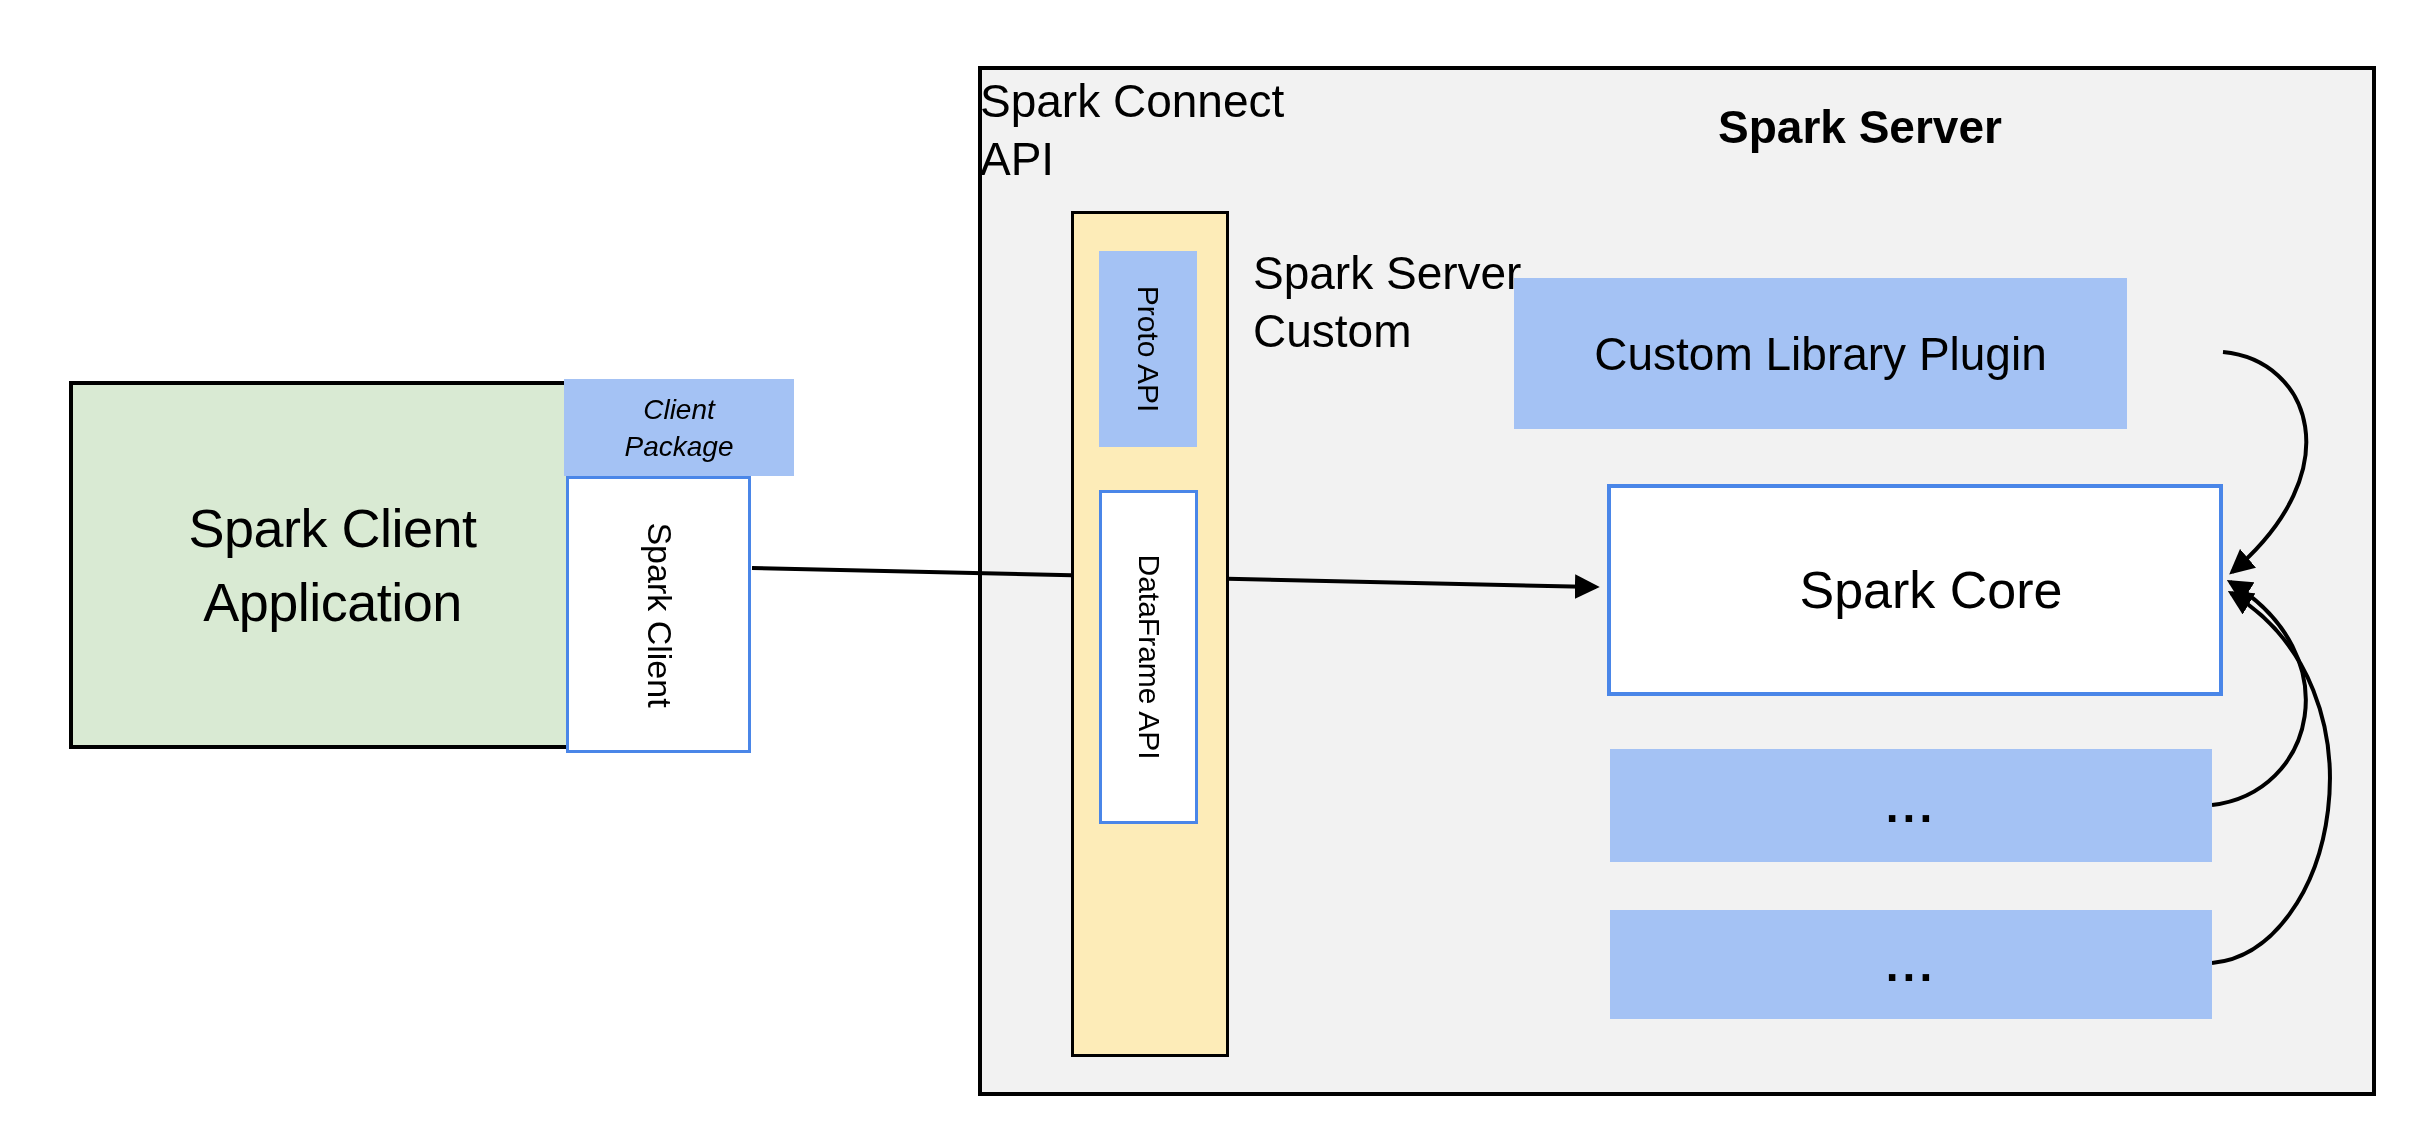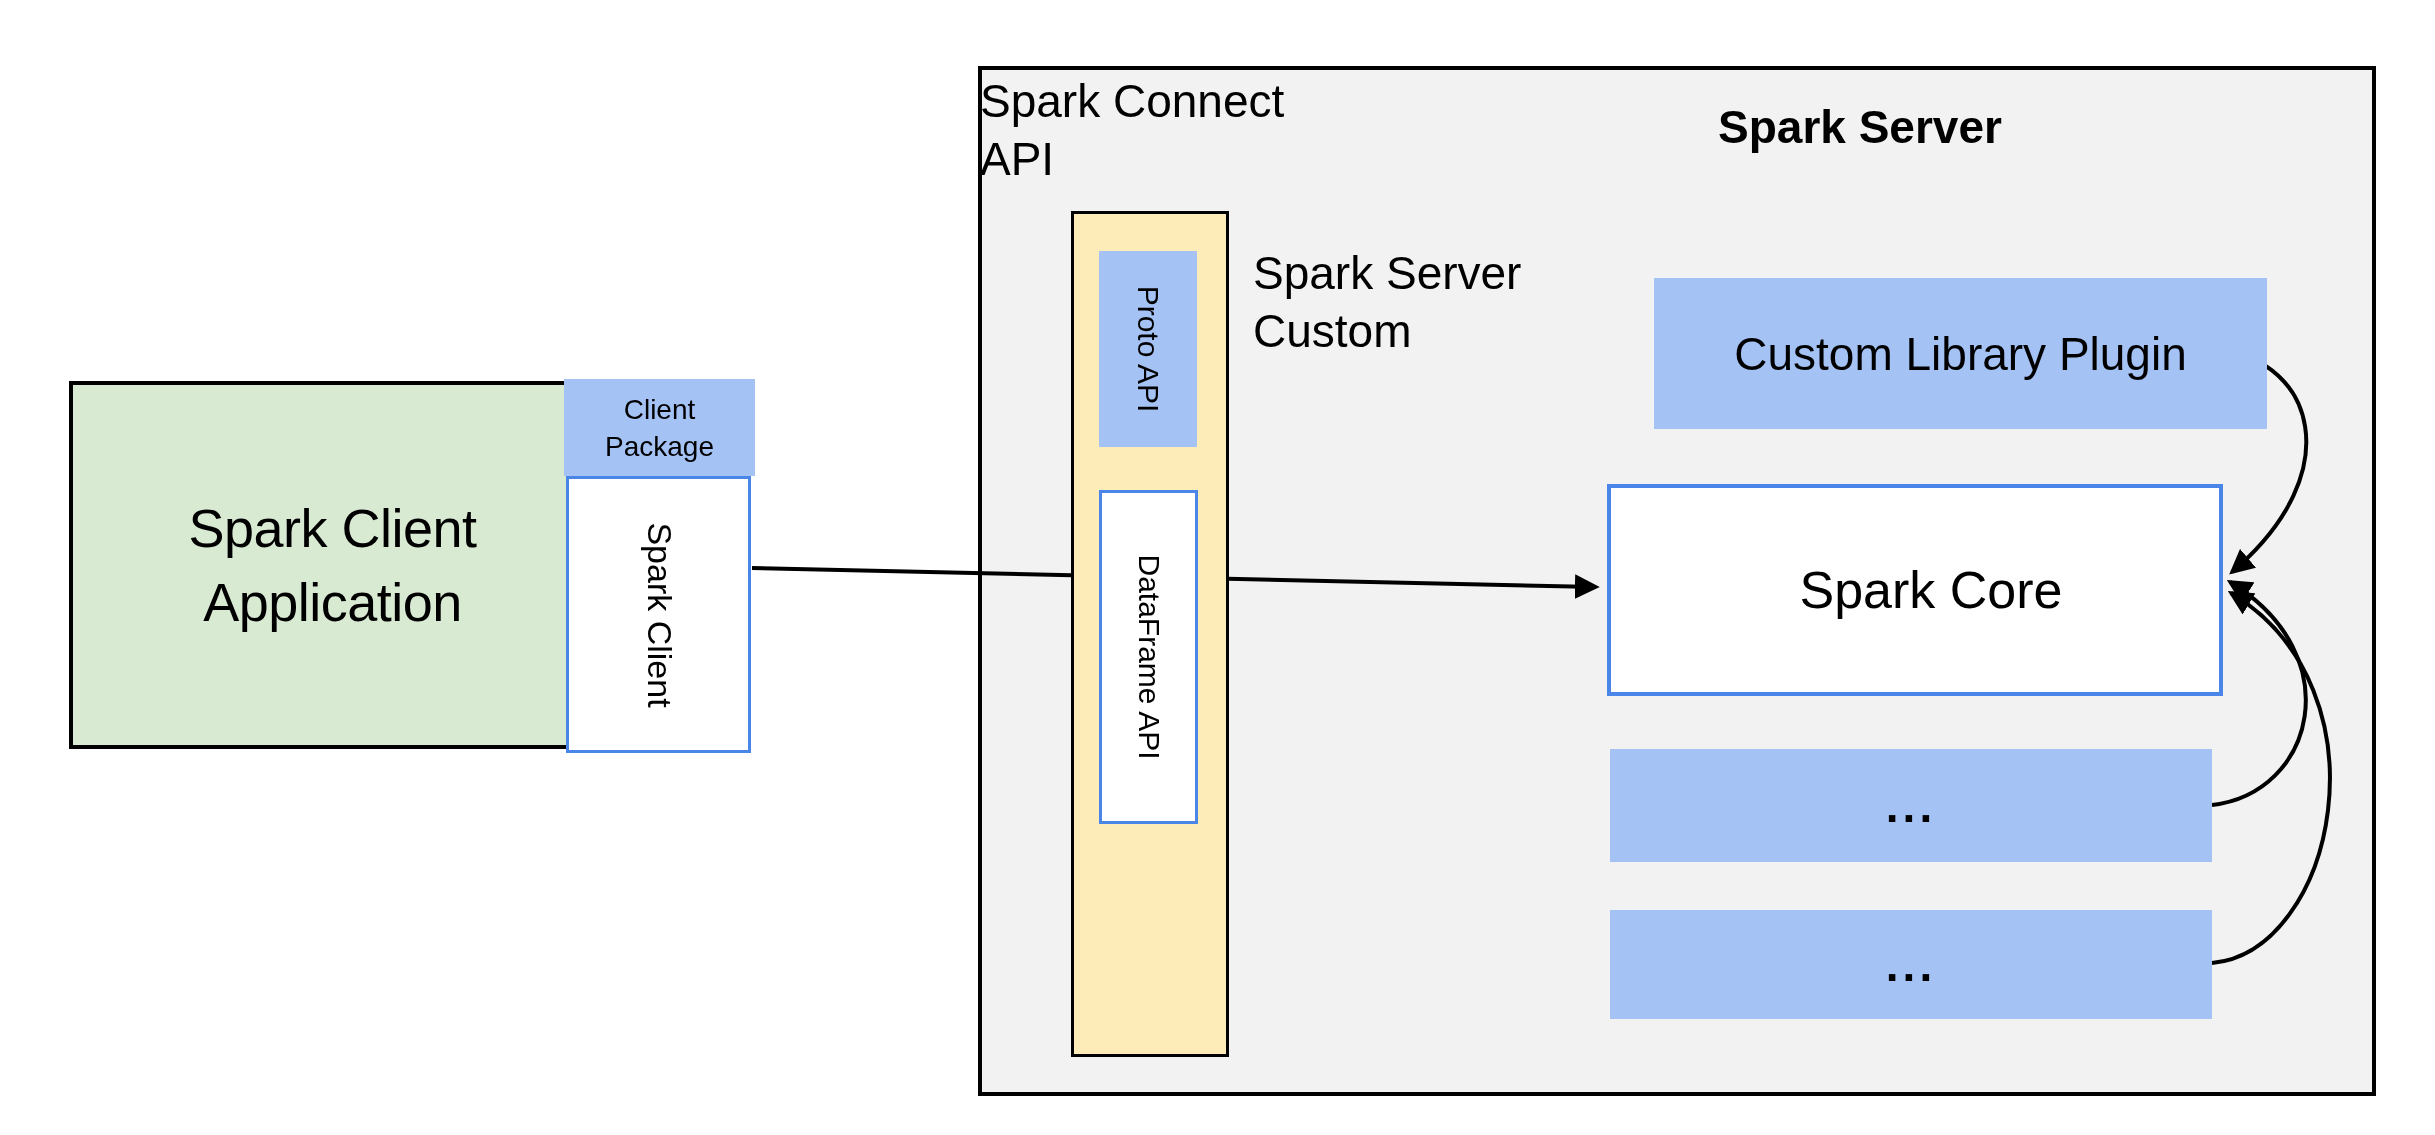--- a/index.html
+++ b/index.html
@@ -24,23 +24,23 @@
 
   
   .client-app-box {
     left: 69px; top: 381px; width: 527px; height: 368px;
     background: #d9ead3; border: 4px solid #000000;
     z-index: 2;
     display: flex; align-items: center; justify-content: center;
   }
   .client-app-text { font-size: 54px; line-height: 74px; text-align: center; letter-spacing: -0.5px; }
   .client-package-box {
-    left: 564px; top: 379px; width: 191px; height: 97px;
+    left: 564px; top: 379px; width: 230px; height: 97px;
     background: #a4c2f4; z-index: 3;
-    display: flex; align-items: center; justify-content: center;
+    display: flex; align-items: center; justify-content: center; font-style: italic;
   }
   .client-package-text { font-size: 28px; line-height: 37px; text-align: center; }
   .spark-client-box {
     left: 566px; top: 476px; width: 185px; height: 277px;
     background: #ffffff; border: 3px solid #4a86e8; z-index: 4;
   }
 
   
   .vwrap { position: absolute; inset: 0; }
   .vtext {
@@ -76,21 +76,21 @@
   }
   .spark-client-box .vtext { font-size: 34px; }
 
   
   .server-title {
     left: 1650px; top: 100px; width: 420px;
     font-size: 46px; font-weight: 700; text-align: center;
     z-index: 3;
   }
   .plugin-box {
-    left: 1654px; top: 278px; width: 613px; height: 151px;
+    left: 1514px; top: 278px; width: 613px; height: 151px;
     background: #a4c2f4; z-index: 2;
     display: flex; align-items: center; justify-content: center;
     font-size: 46px;
   }
   .core-box {
     left: 1607px; top: 484px; width: 616px; height: 212px;
     background: #ffffff; border: 4px solid #4a86e8; z-index: 2;
     display: flex; align-items: center; justify-content: center;
     font-size: 52px;
     padding-left: 32px;

